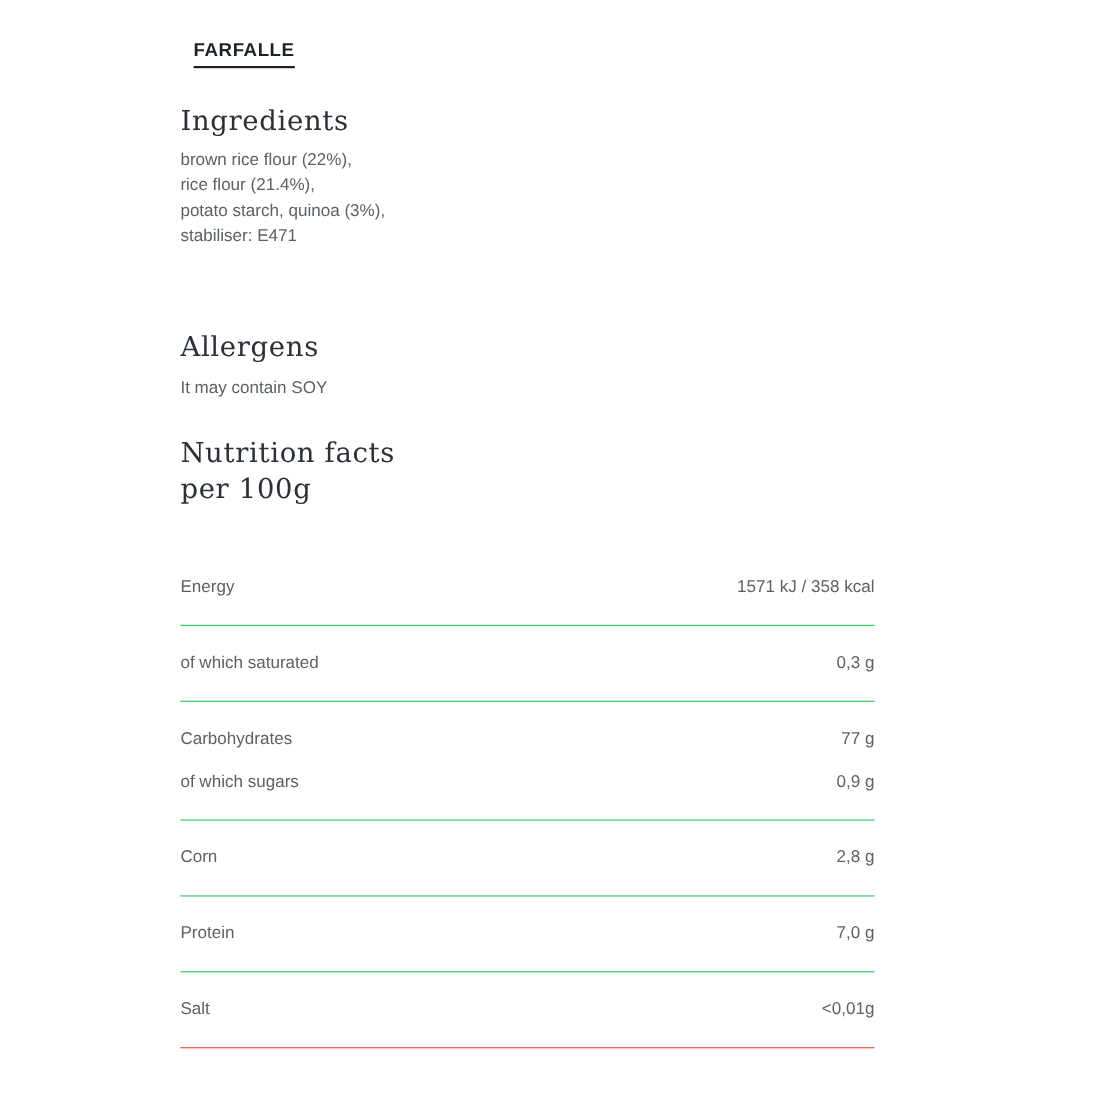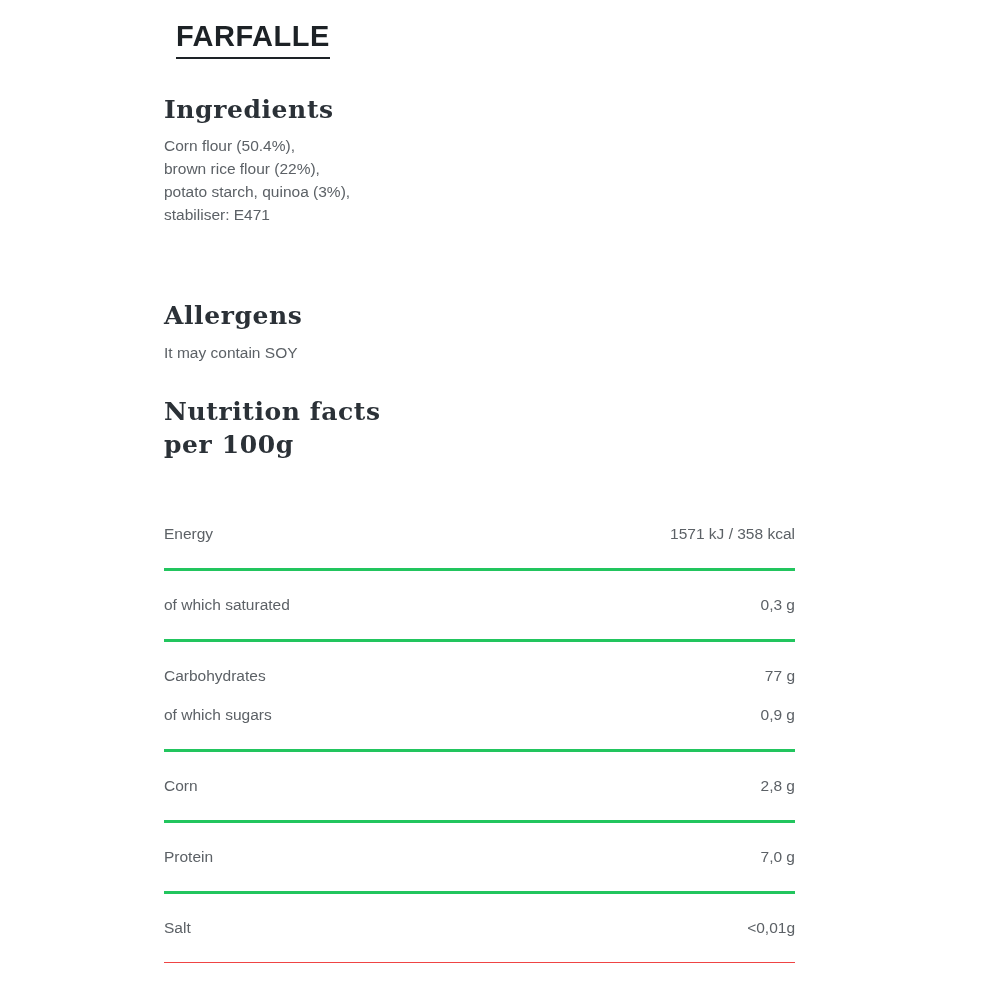--- a/index.html
+++ b/index.html
@@ -16,34 +16,34 @@
   }
   .page {
     position: relative;
     width: 1000px;
     height: 1000px;
     box-sizing: border-box;
   }
   .product-title {
     position: absolute;
     left: 176px;
-    top: 20px;
+    top: 36px;
     font-family: "Liberation Sans", sans-serif;
-    font-size: 29px;
+    font-size: 17px;
     font-weight: bold;
     letter-spacing: 0.5px;
     color: #1d2226;
     border-bottom: 2px solid #1d2226;
     padding-bottom: 4px;
     display: inline-block;
   }
   .section-heading {
     font-family: "DejaVu Serif", serif;
     font-size: 25px;
-    font-weight: bold;
+    font-weight: normal;
     color: #2b3137;
     letter-spacing: 0.6px;
     line-height: 1.3;
     margin: 0;
   }
   .sec-ingredients {
     position: absolute;
     left: 164px;
     top: 94px;
   }
@@ -77,21 +77,21 @@
     top: 396px;
     width: 420px;
   }
   .nutrition-table {
     position: absolute;
     left: 164px;
     top: 500px;
     width: 631px;
   }
   .nrow {
-    border-bottom: 3px solid #22c55e;
+    border-bottom: 1px solid #22c55e;
     padding: 22px 0 23px 0;
   }
   .nrow:last-child {
     border-bottom: 1px solid #ef4444;
   }
   .nline {
     display: flex;
     justify-content: space-between;
     align-items: baseline;
     font-size: 15.5px;
@@ -112,22 +112,22 @@
 </head>
 <body>
 
 <div class="page">
 
   <div class="product-title">FARFALLE</div>
 
   <h2 class="section-heading sec-ingredients">Ingredients</h2>
 
   <div class="ingredients-body">
-    <div>Corn flour (50.4%),</div>
     <div>brown rice flour (22%),</div>
+    <div>rice flour (21.4%),</div>
     <div>potato starch, quinoa (3%),</div>
     <div>stabiliser: E471</div>
   </div>
 
   <h2 class="section-heading sec-allergens">Allergens</h2>
 
   <div class="allergens-body">It may contain SOY</div>
 
   <h2 class="section-heading sec-nutrition">
     <span>Nutrition facts</span><br>

